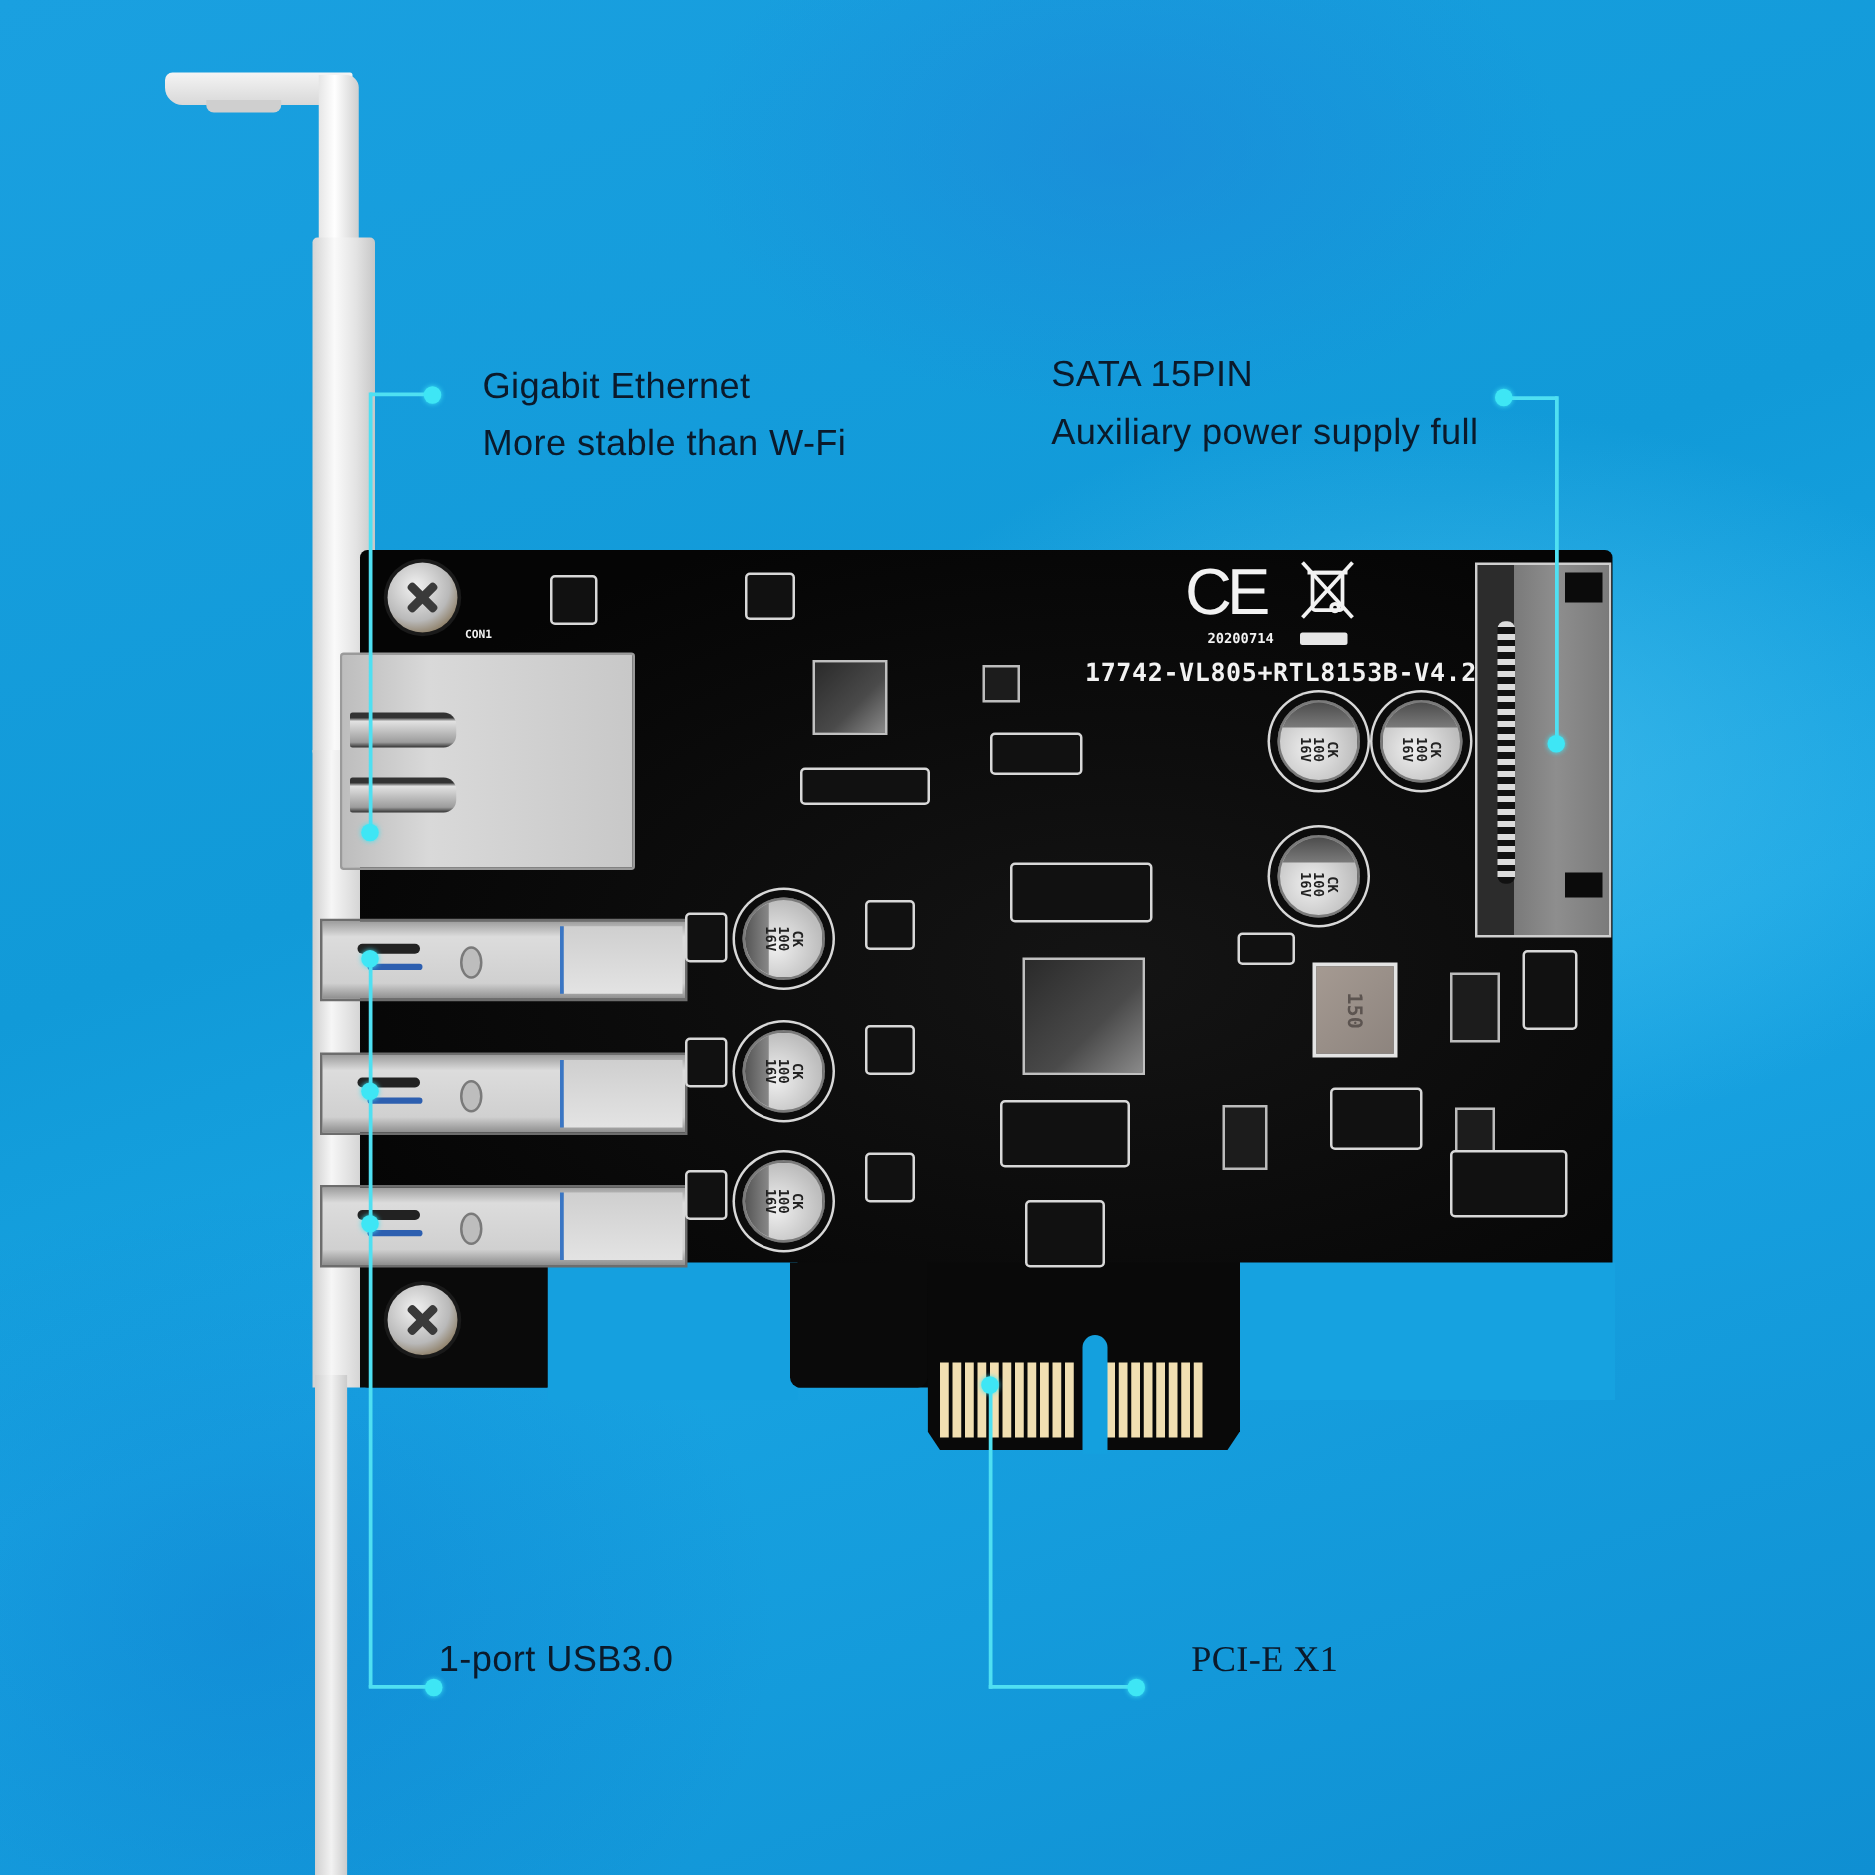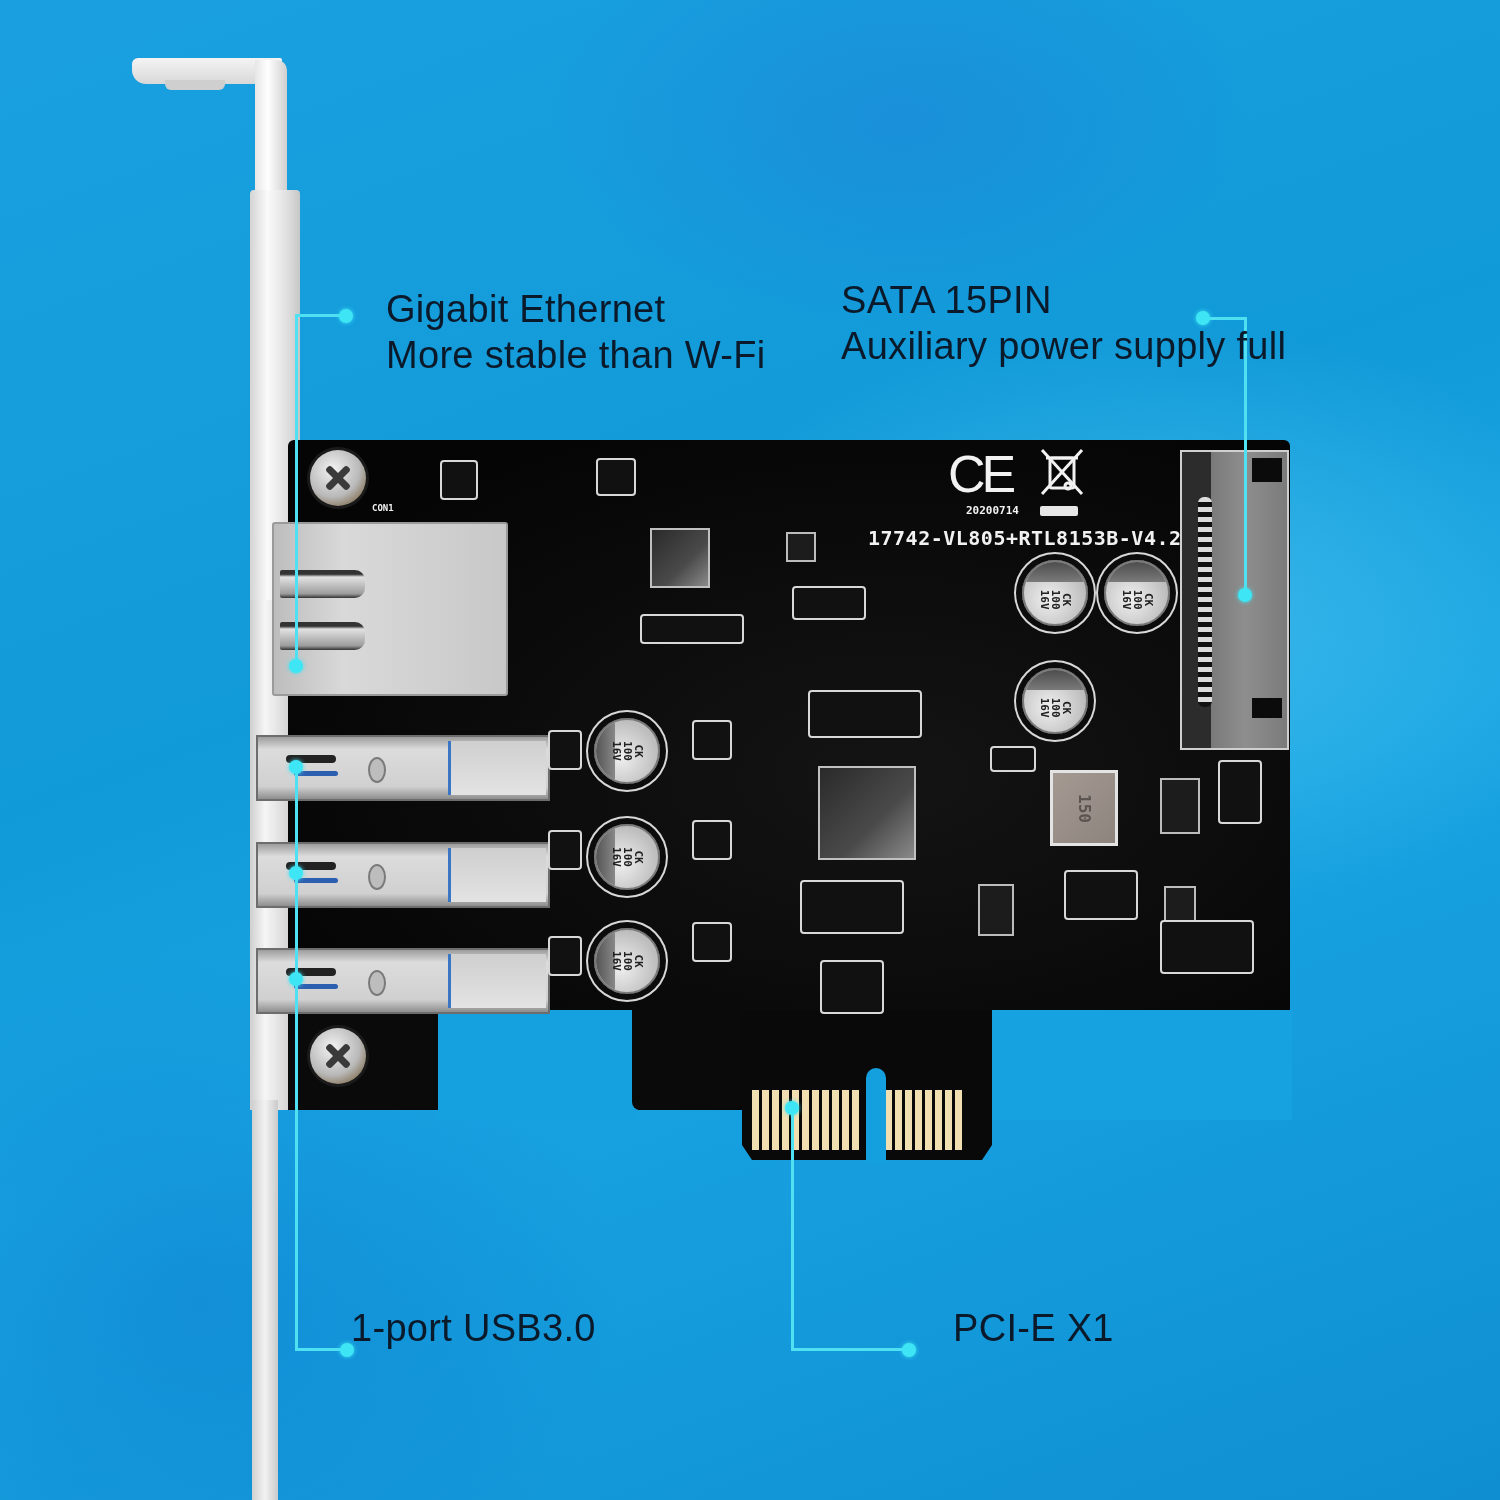--- a/index.html
+++ b/index.html
@@ -185,21 +185,21 @@
   .ce-mark { left: 948px; top: 444px; font-size: 52px; font-family: "Liberation Sans", sans-serif; font-weight: normal; letter-spacing: -4px; }
   .weee-icon { left: 1038px; top: 446px; width: 48px; height: 54px; }
   .con1 { left: 372px; top: 503px; font-size: 9px; }
 
   .smd { position: absolute; background: #111; border: 2px solid #d8d8d8; border-radius: 4px; }
 
   
   .callout-line { position: absolute; background: #4fe0f2; }
   .dot { position: absolute; width: 14px; height: 14px; border-radius: 50%; background: #3ee6f5; box-shadow: 0 0 4px #3ee6f5; }
   .label {
-    position: absolute; color: #0b1a2b; font-size: 38px; line-height: 46px; letter-spacing: 0.3px;
+    position: absolute; color: #0b1a2b; font-size: 29px; line-height: 46px; letter-spacing: 0.3px;
   }
 </style>
 </head>
 <body>
 
 <div class="abs bracket-top"></div>
 <div class="abs bracket-lip"></div>
 <div class="abs bracket-neck"></div>
 <div class="abs bracket-body"></div>
 <div class="abs bracket-lower"></div>
@@ -369,15 +369,15 @@
   <div>Gigabit Ethernet</div>
   <div>More stable than W-Fi</div>
 </div>
 <div class="label" style="left:798px;top:277px;margin-left:43px;">
   <div>SATA 15PIN</div>
   <div>Auxiliary power supply full</div>
 </div>
 <div class="label" style="left:351px;top:1305px;">
   <div>1-port USB3.0</div>
 </div>
-<div class="label" style="left:953px;top:1305px;">
+<div class="label" style="left:953px;top:1305px;font-family:Liberation Serif, serif;">
   <div>PCI-E X1</div>
 </div>
 
 </body></html>

